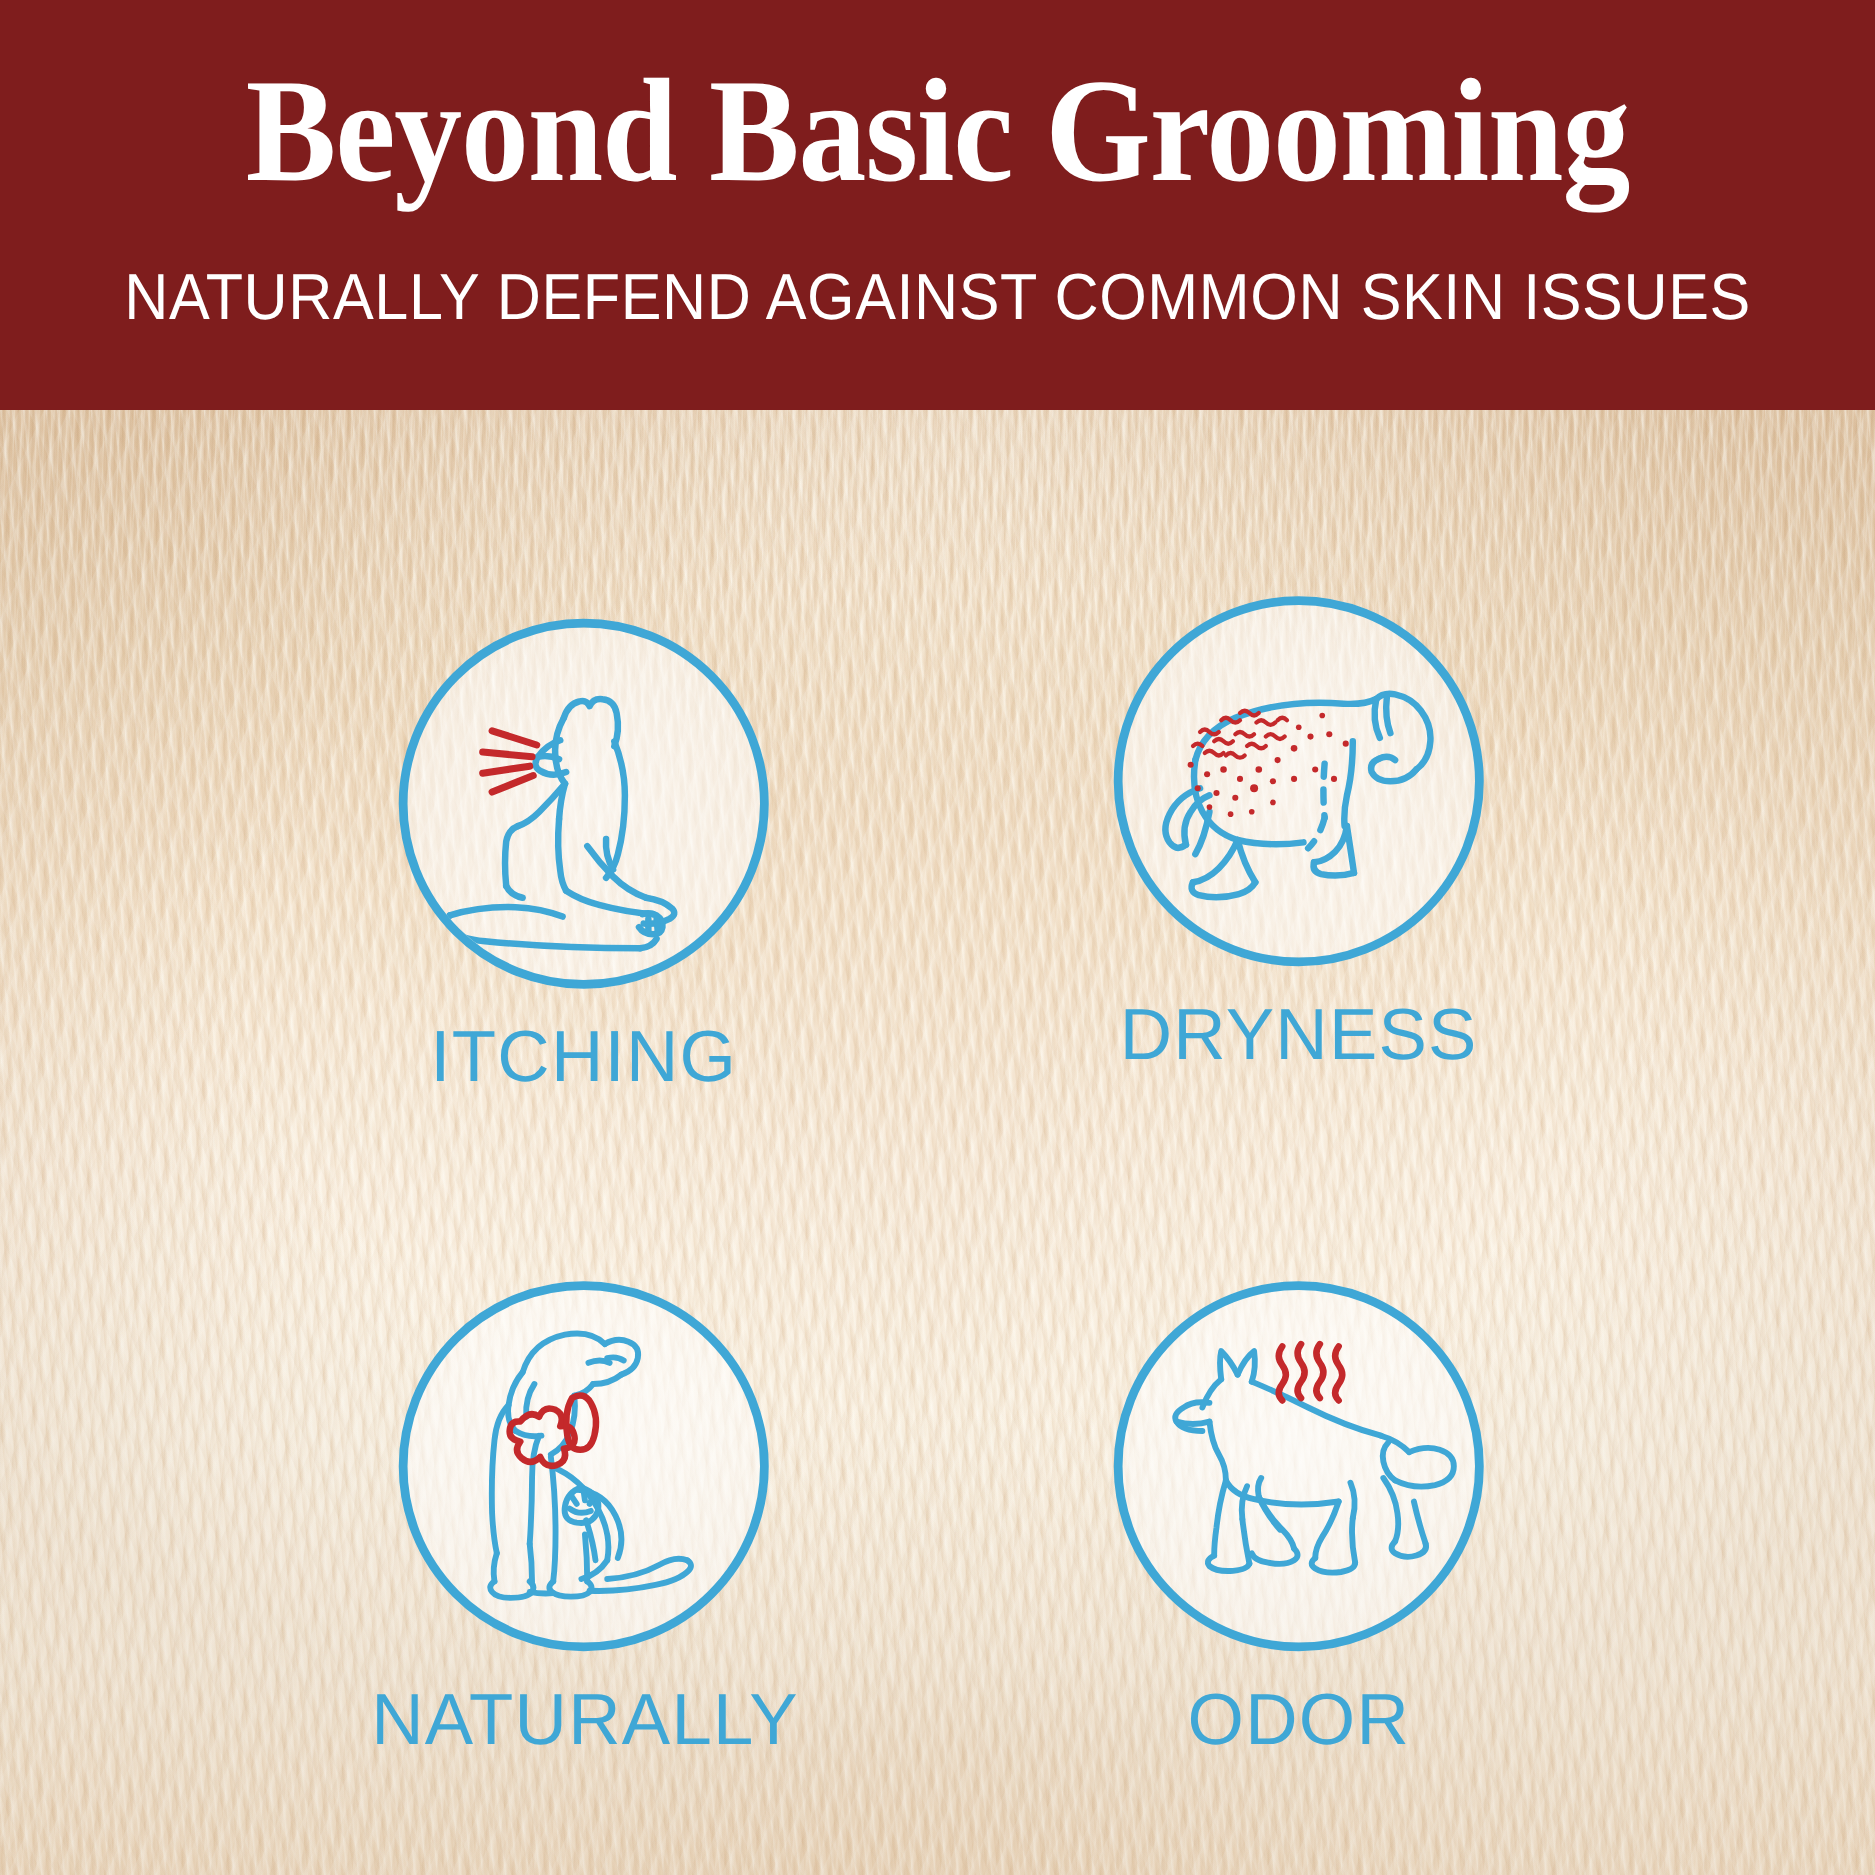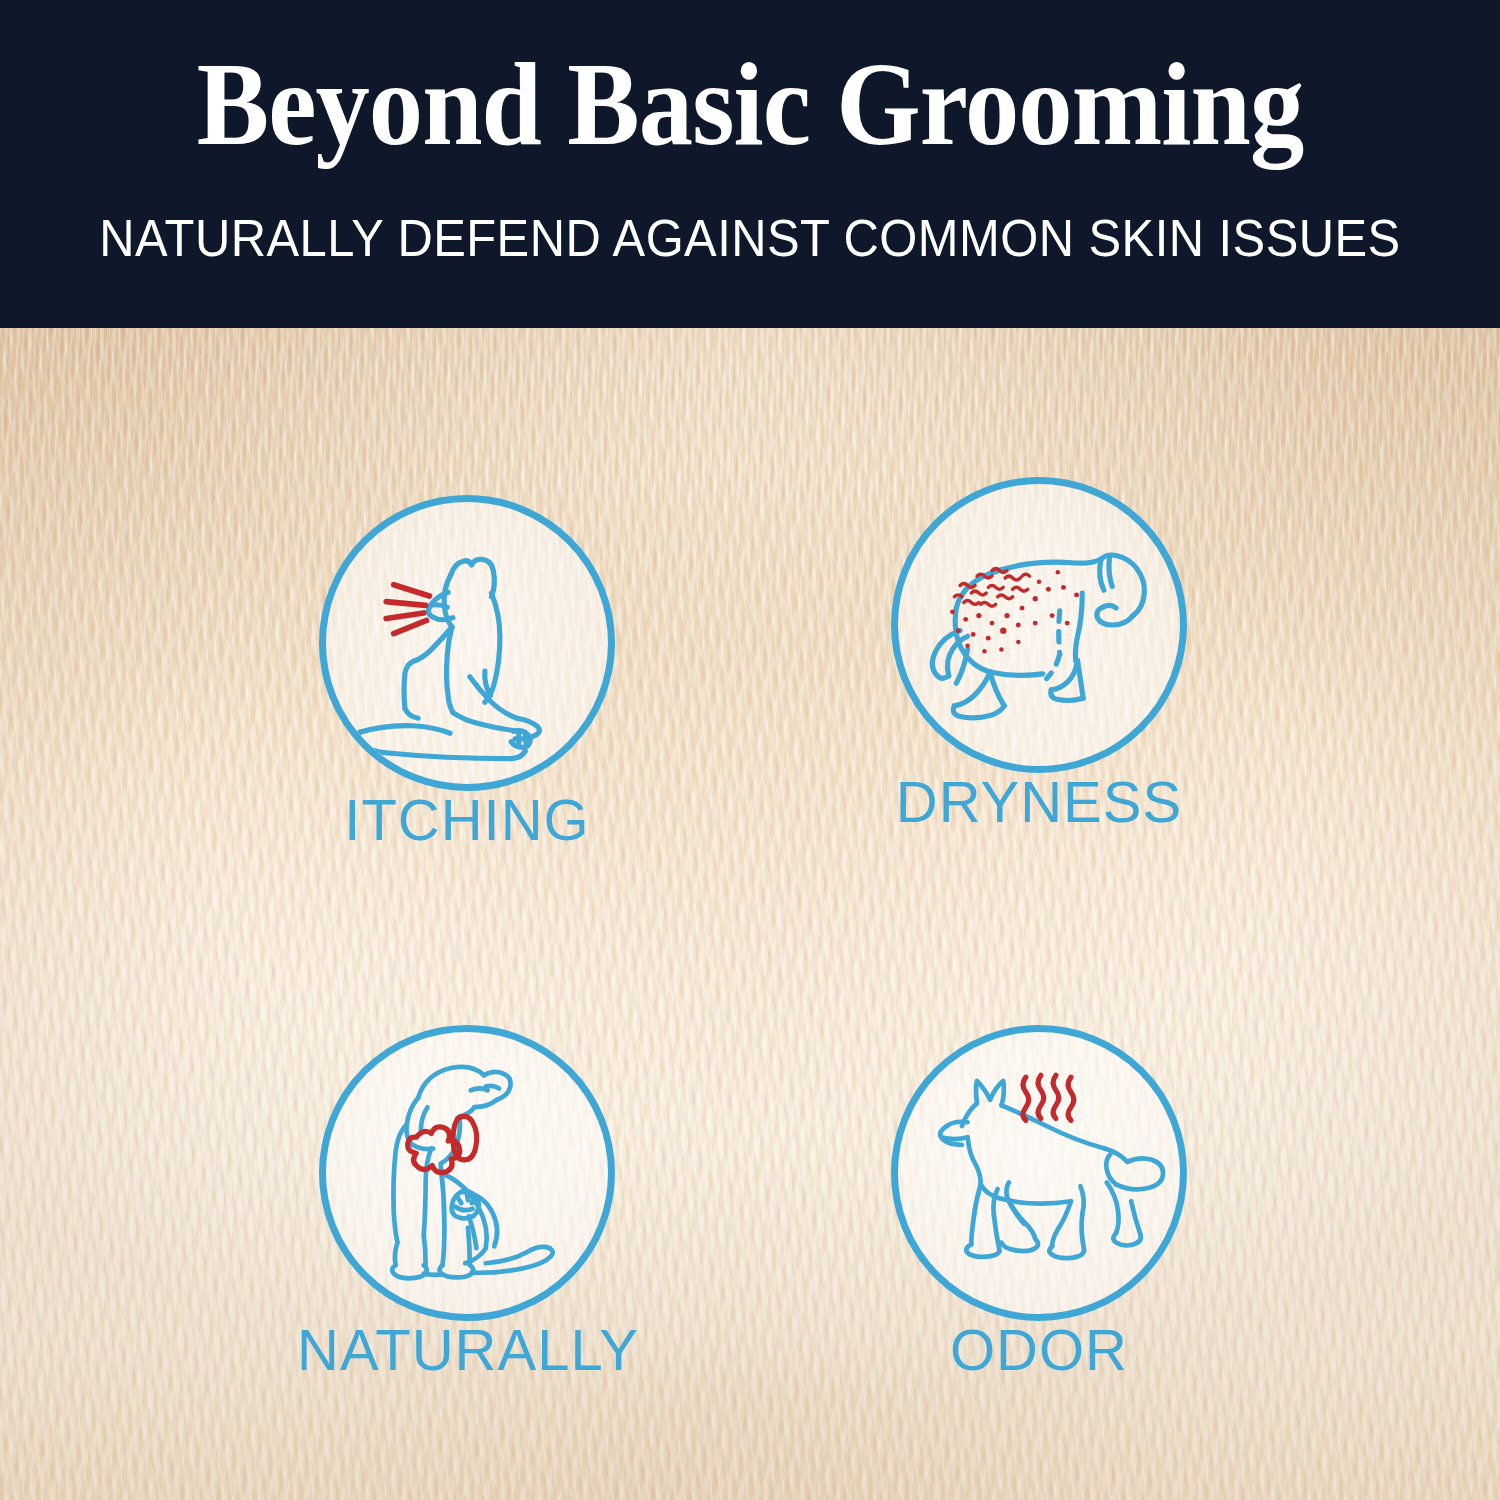--- a/index.html
+++ b/index.html
@@ -14,21 +14,21 @@
     overflow: hidden;
     font-family: "Liberation Sans", sans-serif;
   }
 
   
   #header-band {
     position: absolute;
     left: 0; top: 0;
     width: 1500px;
     height: 328px;
-    background: #0f172a;
+    background: #7f1d1d;
     overflow: hidden;
   }
   #headline {
     position: absolute;
     left: 0; top: 46px;
     width: 1500px;
     text-align: center;
     color: #ffffff;
     font-family: "Liberation Serif", serif;
     font-weight: bold;
@@ -162,20 +162,21 @@
     overflow: hidden;
   }
   .circle svg {
     position: absolute;
     left: 0; top: 0;
     width: 100%;
     height: 100%;
     display: block;
   }
   .tile-label {
+    margin-top: 26px;
     color: #3FA7D6;
     font-family: "Liberation Sans", sans-serif;
     font-weight: normal;
     font-size: 58px;
     letter-spacing: 1px;
     line-height: 1;
     white-space: nowrap;
   }
 
   #tile-itching   { left: 297px;  top: 495px; }

